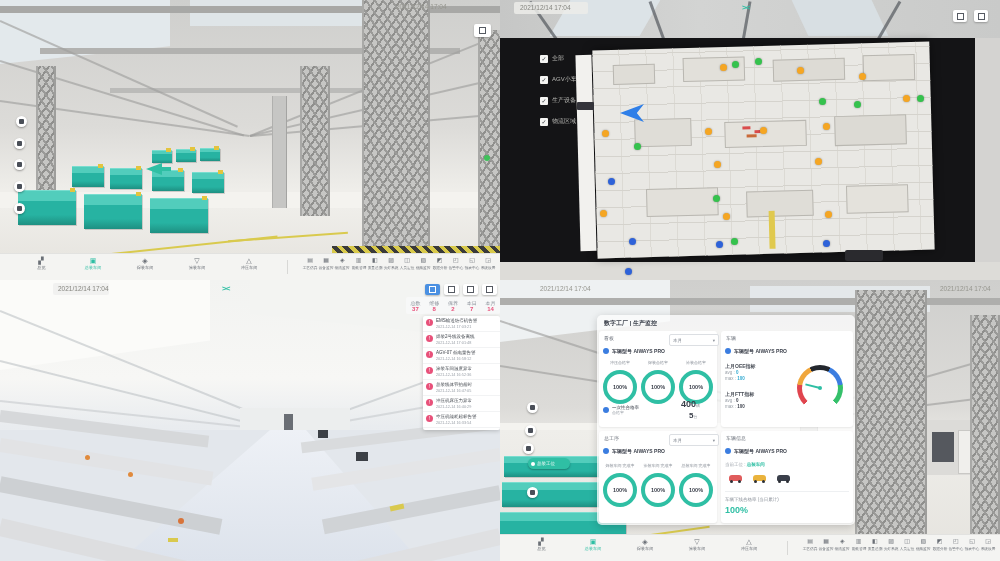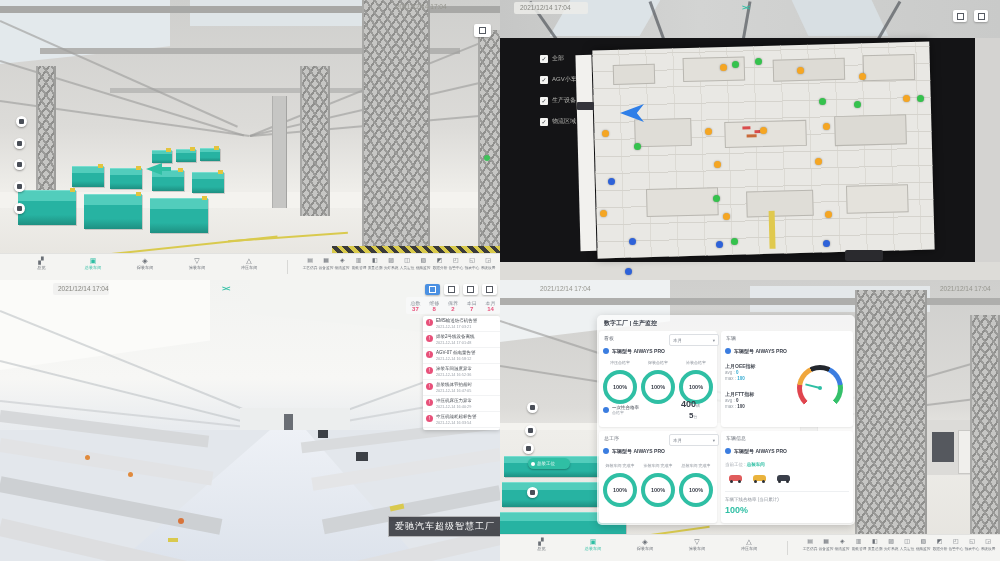--- a/index.html
+++ b/index.html
@@ -402,23 +402,20 @@
         </div>
         <div class="alarm">
           <span class="aic">!</span>
           <span>
             <div class="atitle">空压机能耗超标告警</div>
             <div class="atime">2021-12-14 16:33:54</div>
           </span>
         </div>
       </div>
 
-    <div class="abs" style="left:388px;top:236px;width:112px;height:19px;background:rgba(40,42,47,.82);border:1px solid rgba(255,255,255,.6);display:flex;align-items:center;justify-content:center;">
-      <span style="color:#fff;font-size:9px;letter-spacing:1px;white-space:nowrap;">爱驰汽车超级智慧工厂</span>
-    </div>
   </div>
 
   <div id="q4" class="quad">
     <div class="abs" style="left:0;top:0;width:170px;height:62px;background:#eef1f2;transform:skewY(-7deg);transform-origin:left top;"></div>
     <div class="abs" style="left:250px;top:6px;width:180px;height:26px;background:#e4e8ea;"></div>
     <div class="abs" style="left:0;top:18px;width:500px;height:7px;background:#aeaeac;"></div>
     <div class="beam" style="left:0;top:40px;width:250px;transform:rotate(18deg);"></div>
     <div class="beam" style="left:0;top:85px;width:250px;transform:rotate(9deg);"></div>
     <div class="beam" style="left:255px;top:145px;width:245px;transform:rotate(-16deg);"></div>
     <div class="beam" style="left:255px;top:145px;width:245px;transform:rotate(-7deg);"></div>

